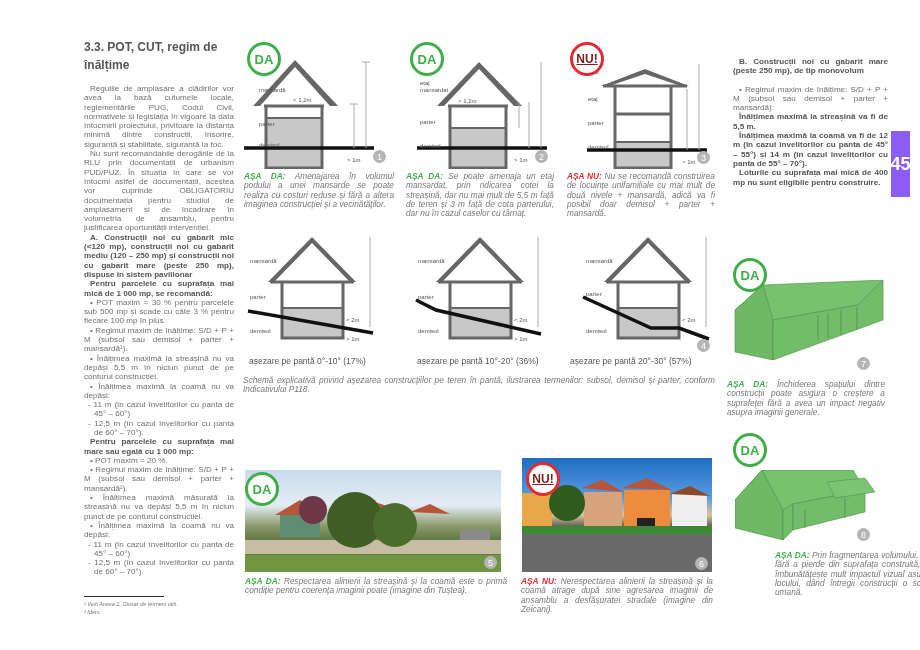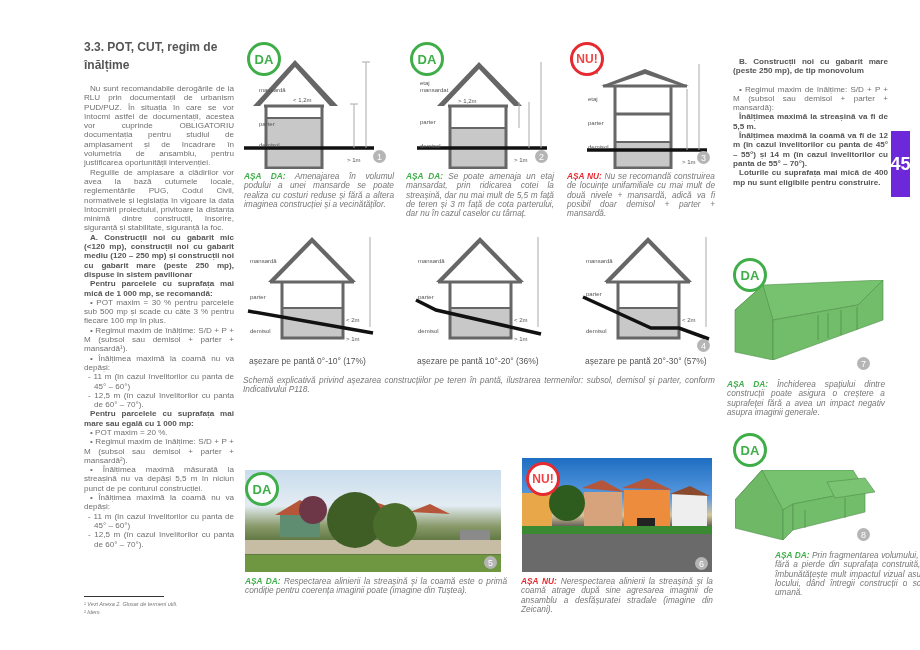--- a/index.html
+++ b/index.html
@@ -11,51 +11,52 @@
   .title { left: 84px; top: 38px; width: 160px; font-size: 12px; font-weight: bold; color: #555; line-height: 18px; }
   .leftcol { left: 84px; top: 84px; width: 150px; font-size: 8.1px; line-height: 9.3px; text-align: justify; color: #707070; }
   .leftcol p { text-indent: 6px; }
   .leftcol .b { font-weight: bold; color: #555; }
   .leftcol .sub { padding-left: 10px; text-indent: -6px; }
   .fn-line { left: 84px; top: 596px; width: 80px; border-top: 1px solid #333; }
   .footnotes { left: 84px; top: 600px; width: 150px; font-size: 5.5px; line-height: 8px; font-style: italic; color: #777; }
 
   
   .badge { width: 34px; height: 34px; border-radius: 50%; border: 3px solid #3fae49; color: #3fae49; font-weight: bold; font-size: 13px; display: flex; align-items: center; justify-content: center; background: #fff; }
-  .badge.nu { border-color: #e52a30; color: #ef4444; font-size: 12px; }
+  .badge.nu { border-color: #e52a30; color: #7f1d1d; font-size: 12px; text-decoration: underline; }
   .num { width: 13px; height: 13px; border-radius: 50%; background: #b5b5b5; color: #fff; font-size: 9px; display: flex; align-items: center; justify-content: center; }
 
   .caption { font-size: 8.3px; line-height: 9.3px; font-style: italic; color: #777; text-align: justify; }
   .caption .da { color: #3fae49; font-weight: bold; }
   .caption .nu { color: #e52a30; font-weight: bold; }
 
   .slope-label { font-size: 8.5px; color: #555; }
   .schema-cap { left: 243px; top: 376px; width: 472px; font-size: 8.3px; line-height: 9.3px; font-style: italic; color: #777; text-align: justify; }
 
   
   .rightcol { left: 733px; top: 57px; width: 155px; font-size: 8.1px; line-height: 9.3px; text-align: justify; color: #707070; }
   .rightcol .b { font-weight: bold; color: #555; }
   .rightcol p { text-indent: 6px; }
 
-  .pagetab { left: 891px; top: 131px; width: 19px; height: 66px; background: #6d28d9; color: #fff; font-weight: bold; font-size: 18px; display: flex; align-items: center; justify-content: center; }
+  .pagetab { left: 891px; top: 131px; width: 19px; height: 66px; background: #8b5cf6; color: #fff; font-weight: bold; font-size: 18px; display: flex; align-items: center; justify-content: center; }
 
   .photo { overflow: hidden; }
 </style>
 </head>
 <body>
 
 <div class="abs title">3.3. POT, CUT, regim de înălțime</div>
 
 <div class="abs leftcol">
+  <p style="margin-bottom:0">Regulile de amplasare a clădirilor vor avea la bază cutumele locale, reglementările PUG, Codul Civil, normativele și legislația în vigoare la data întocmirii proiectului, privitoare la distanța minimă dintre construcții, însorire, siguranță și stabilitate, siguranță la foc.</p>
   <p>Nu sunt recomandabile derogările de la RLU prin documentații de urbanism PUD/PUZ. În situația în care se vor întocmi astfel de documentații, acestea vor cuprinde OBLIGATORIU documentația pentru studiul de amplasament și de încadrare în volumetria de ansamblu, pentru justificarea oportunității intervenției.</p>
-  <p style="margin-bottom:0">Regulile de amplasare a clădirilor vor avea la bază cutumele locale, reglementările PUG, Codul Civil, normativele și legislația în vigoare la data întocmirii proiectului, privitoare la distanța minimă dintre construcții, însorire, siguranță și stabilitate, siguranță la foc.</p>
   <p class="b">A. Construcții noi cu gabarit mic (&lt;120 mp), construcții noi cu gabarit mediu (120 – 250 mp) și construcții noi cu gabarit mare (peste 250 mp), dispuse în sistem pavilionar</p>
   <p class="b">Pentru parcelele cu suprafața mai mică de 1 000 mp, se recomandă:</p>
   <p>• POT maxim = 30 % pentru parcelele sub 500 mp și scade cu câte 3 % pentru fiecare 100 mp în plus.</p>
   <p>• Regimul maxim de înălțime: S/D + P + M (subsol sau demisol + parter + mansardă¹).</p>
+  <p>• Înălțimea maximă la streașină nu va depăși 5,5 m în niciun punct de pe conturul construcției.</p>
   <p>• Înălțimea maximă la coamă nu va depăși:</p>
   <p class="sub">- 11 m (în cazul învelitorilor cu panta de 45° – 60°)</p>
   <p class="sub">- 12,5 m (în cazul învelitorilor cu panta de 60° – 70°).</p>
   <p class="b">Pentru parcelele cu suprafața mai mare sau egală cu 1 000 mp:</p>
   <p>• POT maxim = 20 %.</p>
   <p>• Regimul maxim de înălțime: S/D + P + M (subsol sau demisol + parter + mansardă²).</p>
   <p>• Înălțimea maximă măsurată la streașină nu va depăși 5,5 m în niciun punct de pe conturul construcției.</p>
   <p>• Înălțimea maximă la coamă nu va depăși:</p>
   <p class="sub">- 11 m (în cazul învelitorilor cu panta de 45° – 60°)</p>
   <p class="sub">- 12,5 m (în cazul învelitorilor cu panta de 60° – 70°).</p>
@@ -185,21 +186,21 @@
 <div class="abs slope-label" style="left:514px;top:317px;font-size:6px;">&lt; 2m</div>
 <div class="abs slope-label" style="left:514px;top:336px;font-size:6px;">&gt; 1m</div>
 <div class="abs slope-label" style="left:586px;top:258px;font-size:6px;">mansardă</div>
 <div class="abs slope-label" style="left:586px;top:291px;font-size:6px;">parter</div>
 <div class="abs slope-label" style="left:586px;top:328px;font-size:6px;">demisol</div>
 <div class="abs slope-label" style="left:682px;top:317px;font-size:6px;">&lt; 2m</div>
 <div class="abs num" style="left:697px;top:339px;">4</div>
 
 <div class="abs slope-label" style="left:249px;top:356px;">așezare pe pantă 0°-10° (17%)</div>
 <div class="abs slope-label" style="left:417px;top:356px;">așezare pe pantă 10°-20° (36%)</div>
-<div class="abs slope-label" style="left:585px;top:356px;">așezare pe pantă 20°-30° (57%)</div>
+<div class="abs slope-label" style="left:570px;top:356px;">așezare pe pantă 20°-30° (57%)</div>
 <div class="abs schema-cap">Schemă explicativă privind așezarea construcțiilor pe teren în pantă, ilustrarea termenilor: subsol, demisol și parter, conform Indicativului P118.</div>
 
 <div class="abs photo" style="left:245px;top:470px;width:256px;height:102px;background:linear-gradient(#c9dced 0%, #e3ecf3 35%, #8a9a6a 55%, #4f6a33 75%, #8e9a5c 100%);">
   <svg width="256" height="102" viewBox="0 0 256 102">
     <polygon points="30,45 55,30 80,45" fill="#b5563a"></polygon>
     <rect x="35" y="45" width="40" height="22" fill="#5e8d72"></rect>
     <polygon points="100,42 130,32 160,42" fill="#b5563a"></polygon>
     <polygon points="165,42 185,34 205,44" fill="#b5563a"></polygon>
     <rect x="0" y="70" width="256" height="14" fill="#c7bca4"></rect>
     <circle cx="110" cy="50" r="28" fill="#3f5e26"></circle>

